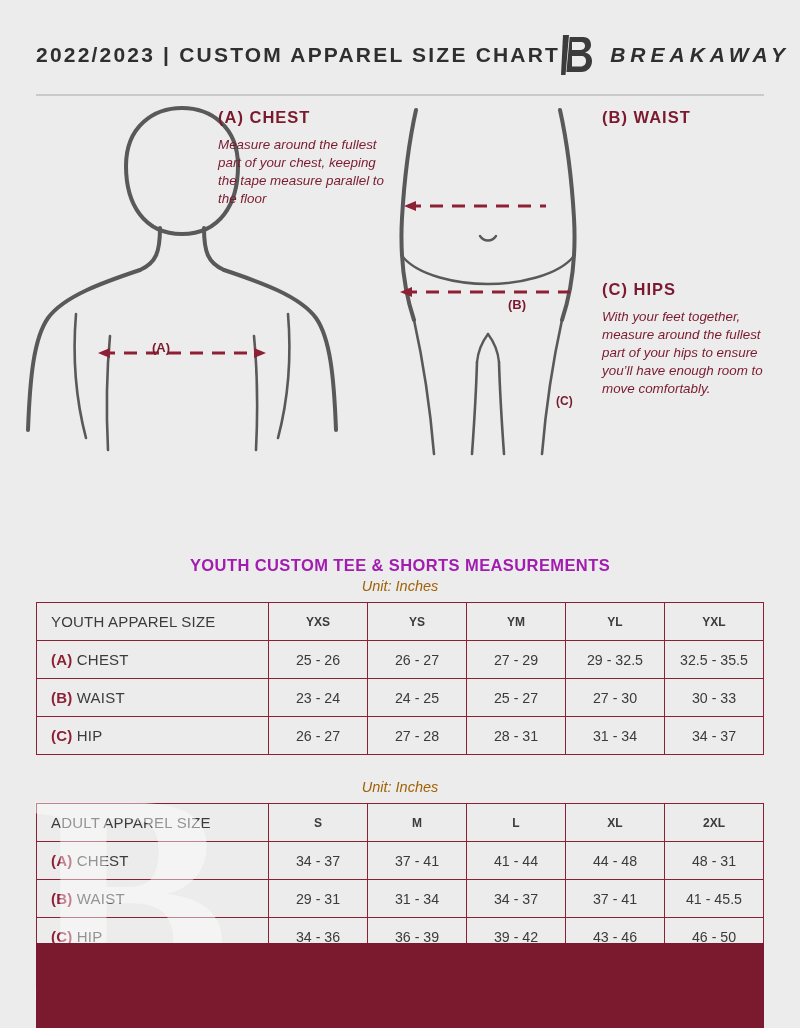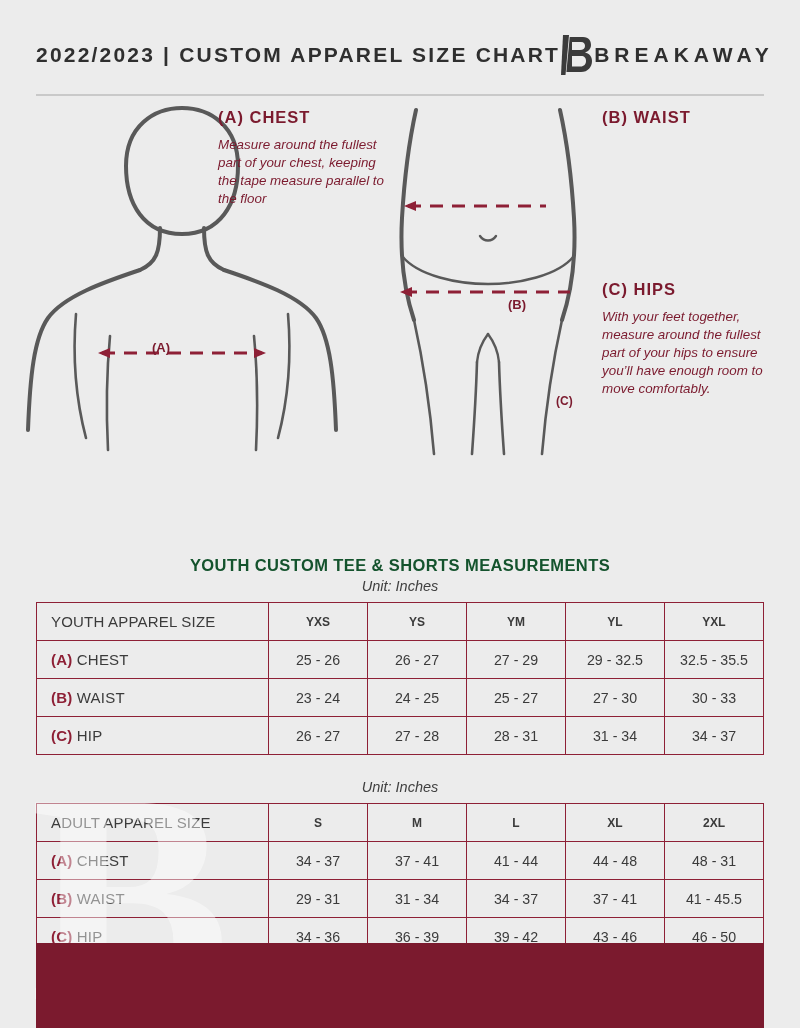--- a/index.html
+++ b/index.html
@@ -43,21 +43,22 @@
   .header-title {
     font-size: 21px;
     font-weight: bold;
     letter-spacing: 2.2px;
     color: #2f2f2f;
     white-space: nowrap;
   }
   .brand {
     display: flex;
     align-items: center;
-    gap: 0;
+    gap: 16px;
+    font-style: italic;
   }
   .brand-mark {
     width: 34px;
     height: 42px;
     position: relative;
   }
   .brand-name {
     font-size: 21px;
     font-weight: bold;
     letter-spacing: 5px;
@@ -103,27 +104,27 @@
   .c-waist { left: 602px; top: 8px; width: 172px; }
   .c-hips  { left: 602px; top: 180px; width: 172px; }
 
   
   .table-block { margin: 0 36px; }
   .tbl-title {
     text-align: center;
     font-size: 16.5px;
     font-weight: bold;
     letter-spacing: .4px;
-    color: #14532d;
+    color: #a21caf;
   }
   .tbl-unit {
     text-align: center;
     font-size: 14.5px;
     font-style: italic;
-    color: #404040;
+    color: #a16207;
     margin-top: 3px;
     margin-bottom: 8px;
   }
   table {
     width: 100%;
     border-collapse: collapse;
     table-layout: fixed;
   }
   th, td {
     border: 1px solid #8e2036;

